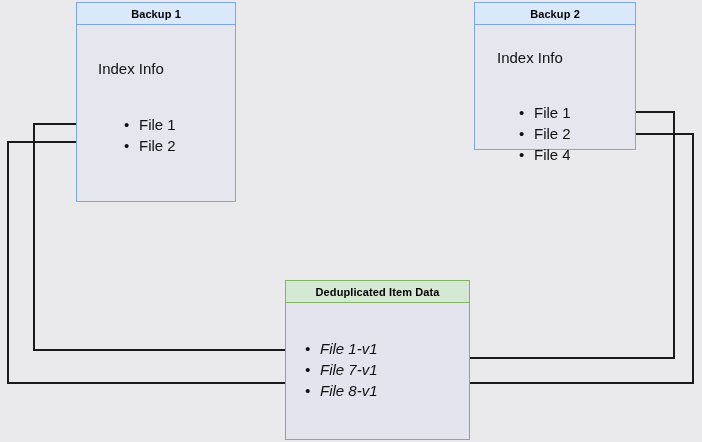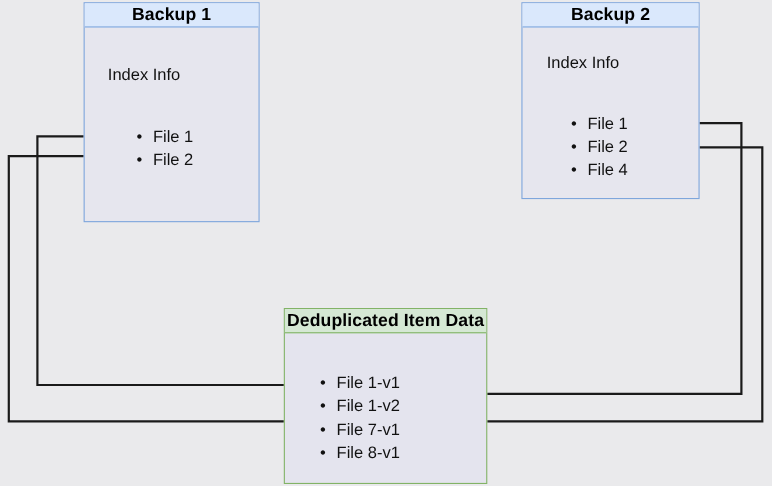--- a/index.html
+++ b/index.html
@@ -30,32 +30,33 @@
     box-sizing: border-box;
     background: #e1e4ef;
   }
   .box.blue {
     border: 1px solid #7ea6dc;
     background: #e6e6ee;
   }
   .box.green {
     border: 1px solid #82b366;
     background: #e4e4ee;
+    margin-left: 27px;
   }
   .box-header {
     position: absolute;
     left: 0;
     top: 0;
     right: 0;
     height: 22px;
     box-sizing: border-box;
     display: flex;
     align-items: center;
     justify-content: center;
-    font-size: 16px;
+    font-size: 11px;
     font-weight: bold;
     color: #000;
     letter-spacing: 0.1px;
   }
   .box.blue > .box-header {
     background: #dae8fc;
     border-bottom: 1px solid #7ea6dc;
   }
   .box.green > .box-header {
     background: #d5e8d4;
@@ -93,27 +94,27 @@
     font-size: 15px;
     line-height: 21px;
   }
 
   
   #backup1 { left: 76px; top: 2px; width: 160px; height: 200px; }
   #backup1-index { left: 98px; top: 60px; }
   #backup1-files { left: 124px; top: 114px; }
 
   
-  #backup2 { left: 474px; top: 2px; width: 162px; height: 179px; }
+  #backup2 { left: 474px; top: 2px; width: 162px; height: 148px; }
   #backup2-index { left: 497px; top: 49px; }
   #backup2-files { left: 519px; top: 102px; }
 
   
   #dedup { left: 258px; top: 280px; width: 185px; height: 160px; }
-  #dedup-files { left: 291px; top: 338px; }
+  #dedup-files { left: 305px; top: 338px; font-style: italic; }
 
   svg#edges {
     position: absolute;
     left: 0;
     top: 0;
     width: 702px;
     height: 442px;
     pointer-events: none;
   }
   svg#edges path {
@@ -171,18 +172,17 @@
     <li>File 1</li>
     <li>File 2</li>
     <li>File 4</li>
   </ul>
 
   <div class="box green" id="dedup">
     <div class="box-header">Deduplicated Item Data</div>
   </div>
   <ul class="file-list" id="dedup-files">
     <li>File 1-v1</li>
-    <li>File 1-v2</li>
     <li>File 7-v1</li>
     <li>File 8-v1</li>
   </ul>
 
 </div>
 
 </body></html>

